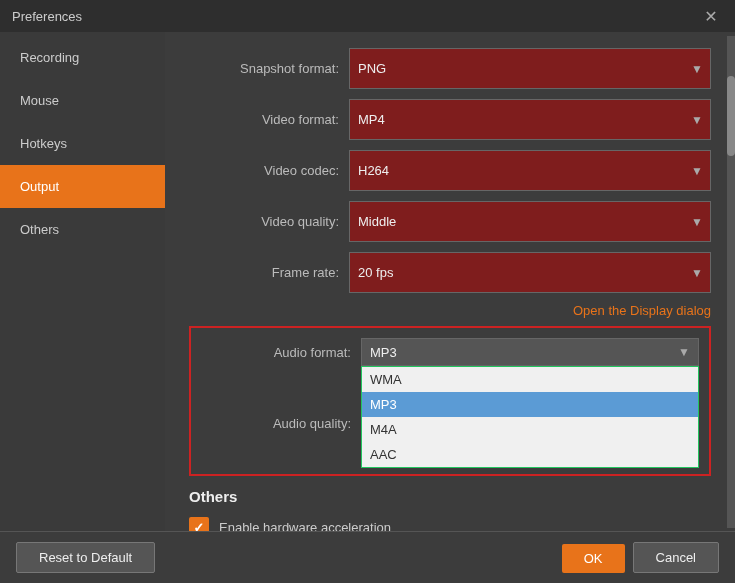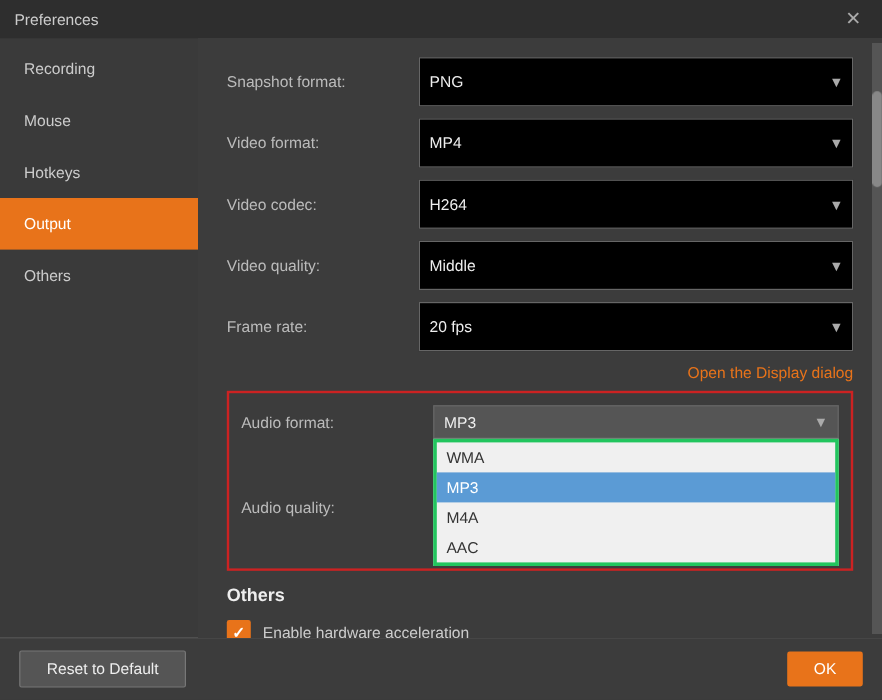--- a/index.html
+++ b/index.html
@@ -74,34 +74,35 @@
       overflow-y: auto;
       background: #3c3c3c;
     }
     .form-row {
       display: flex;
       align-items: center;
       margin-bottom: 10px;
     }
     .form-label {
       width: 160px;
+      text-align: right;
       color: #bbb;
       font-size: 13px;
       padding-right: 10px;
       flex-shrink: 0;
     }
     .select-wrapper {
       flex: 1;
       position: relative;
       display: flex;
       align-items: center;
     }
     .select-wrapper select {
       width: 100%;
-      background: #000000;
+      background: #7f1d1d;
       border: 1px solid #666;
       color: #eee;
       padding: 5px 30px 5px 8px;
       font-size: 13px;
       appearance: none;
       cursor: pointer;
       height: 41px;
     }
     .select-arrow {
       position: absolute;
@@ -128,21 +129,21 @@
     }
     .dropdown-open {
       position: relative;
     }
     .dropdown-list {
       position: absolute;
       top: 28px;
       left: 0;
       right: 0;
       background: #f0f0f0;
-      border: 3px solid #22c55e;
+      border: 1px solid #22c55e;
       z-index: 10;
       color: #333;
     }
     .dropdown-list-item {
       padding: 5px 8px;
       cursor: pointer;
       font-size: 13px;
     }
     .dropdown-list-item.selected {
       background: #5b9bd5;
@@ -367,15 +368,16 @@
 
     <div class="scrollbar">
       <div class="scrollbar-thumb"></div>
     </div>
   </div>
 
   <div class="footer">
     <button class="btn btn-default">Reset to Default</button>
     <div class="footer-right">
       <button class="btn btn-ok">OK</button>
+      <button class="btn btn-cancel">Cancel</button>
     </div>
   </div>
 </div>
 
 </body></html>

